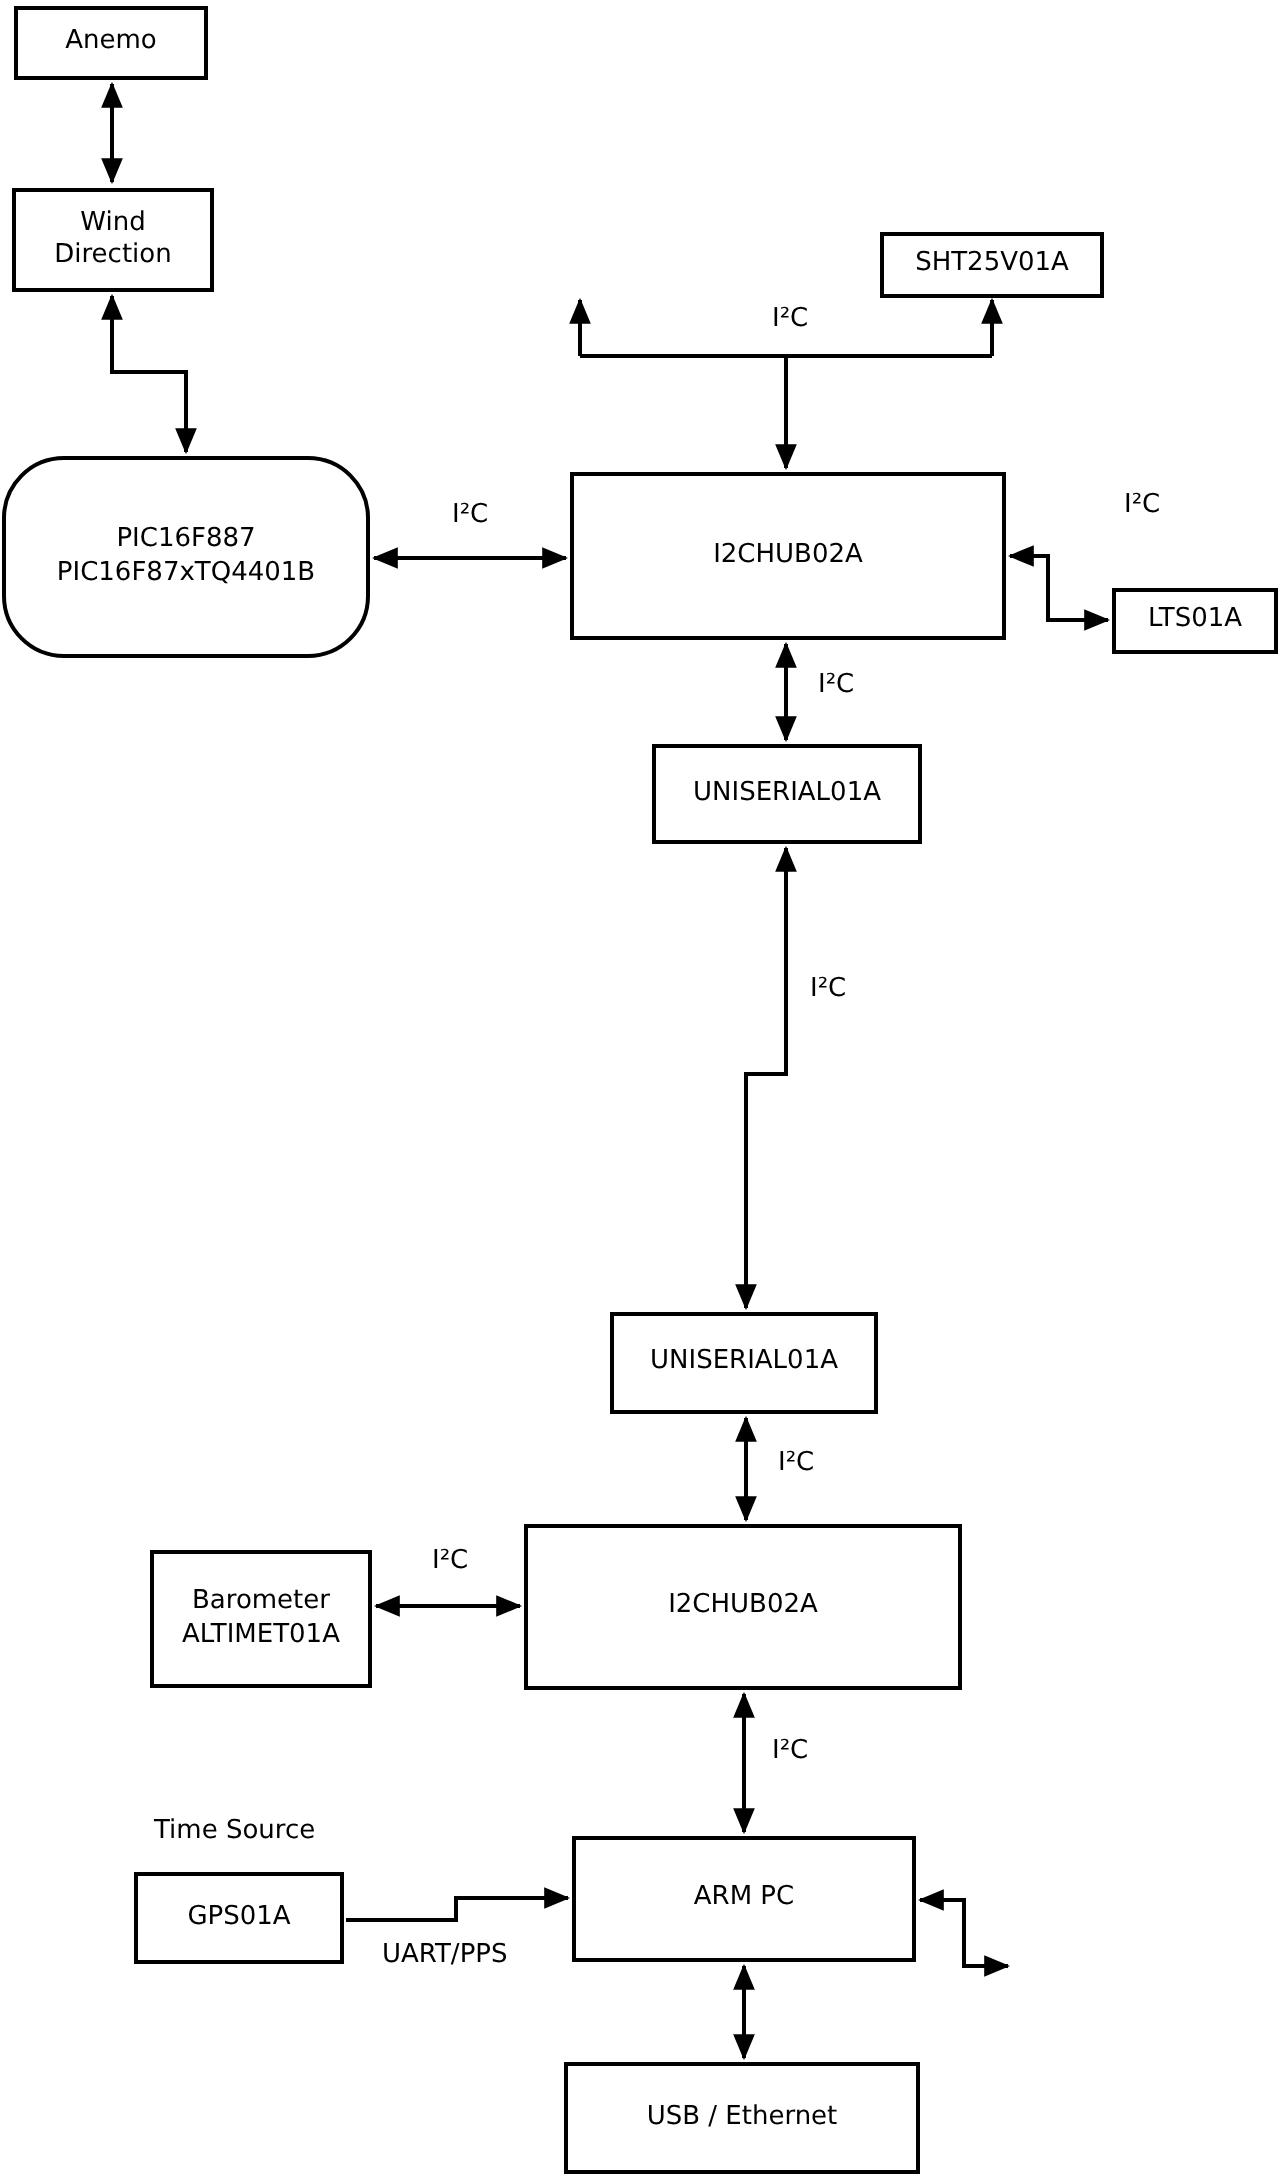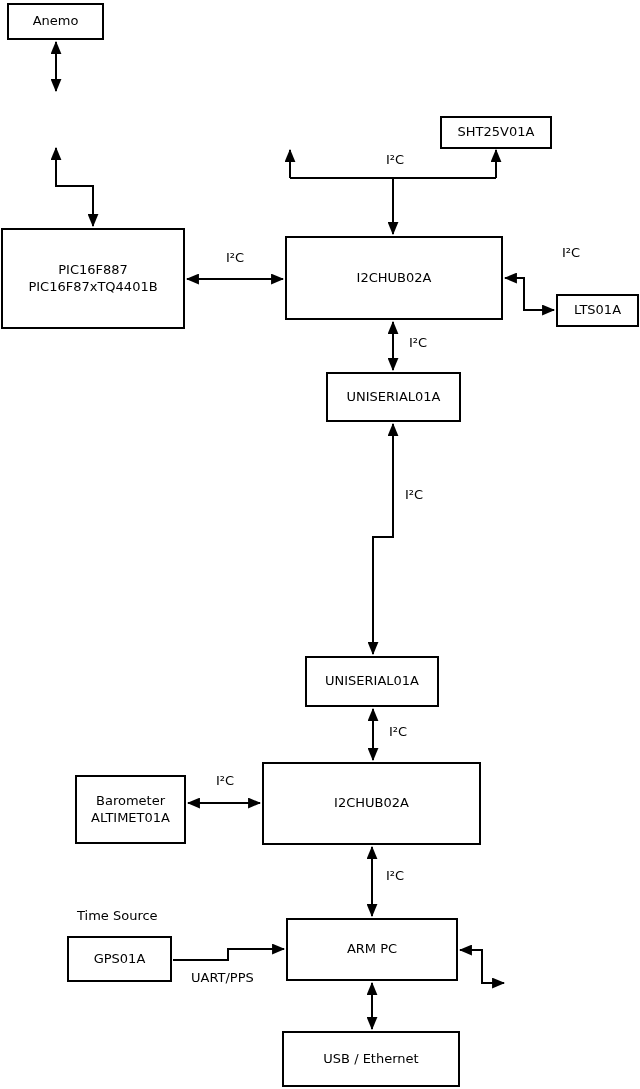--- a/index.html
+++ b/index.html
@@ -71,22 +71,24 @@
       <line x1="188" y1="803" x2="260" y2="803" marker-start="url(#arrow)" marker-end="url(#arrow)"></line>
       <line x1="372" y1="847" x2="372" y2="916" marker-start="url(#arrow)" marker-end="url(#arrow)"></line>
       <path d="M173,960 L228,960 L228,949 L284,949" marker-end="url(#arrow)"></path>
       <path d="M460,950 L482,950 L482,983 L504,983" marker-start="url(#arrow)" marker-end="url(#arrow)"></path>
       <line x1="372" y1="983" x2="372" y2="1029" marker-start="url(#arrow)" marker-end="url(#arrow)"></line>
     </g>
   </svg>
 
   <div class="node" style="left:7px; top:3px; width:97px; height:37px;text-align:right;">Anemo</div>
 
+  <div class="node" style="left:6px; top:94px; width:101px; height:52px;">Wind
+Direction</div>
 
-  <div class="node" style="left:1px; top:228px; width:184px; height:101px;">PIC16F887
+  <div class="node" style="left:1px; top:228px; width:184px; height:101px;border-radius:31px;">PIC16F887
 PIC16F87xTQ4401B</div>
 
 
   <div class="node" style="left:440px; top:116px; width:112px; height:33px;">SHT25V01A</div>
 
   <div class="node" style="left:285px; top:236px; width:218px; height:84px;">I2CHUB02A</div>
 
   <div class="node" style="left:556px; top:294px; width:83px; height:33px;">LTS01A</div>
 
   <div class="node" style="left:326px; top:372px; width:135px; height:50px;">UNISERIAL01A</div>

